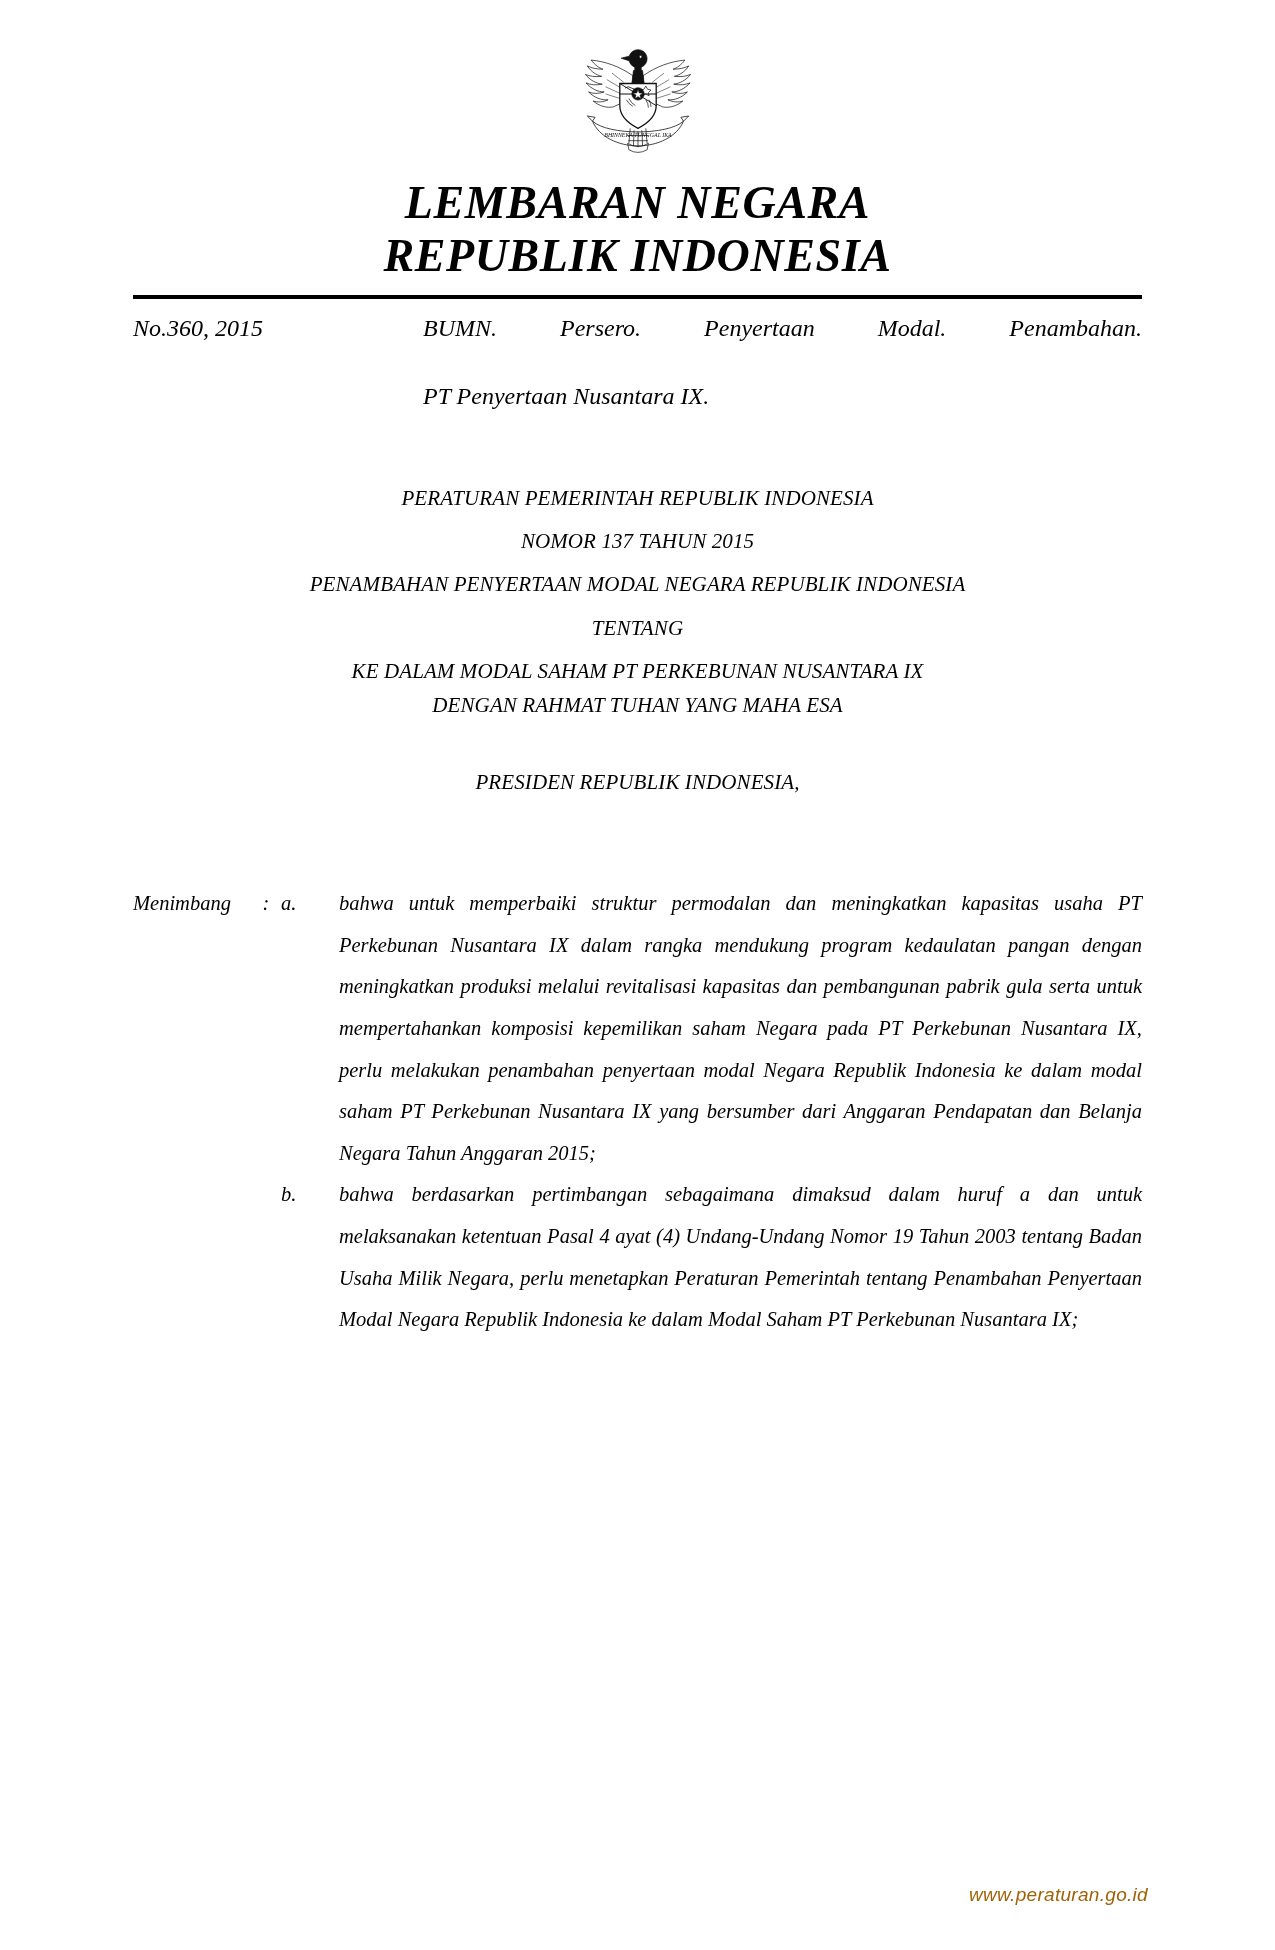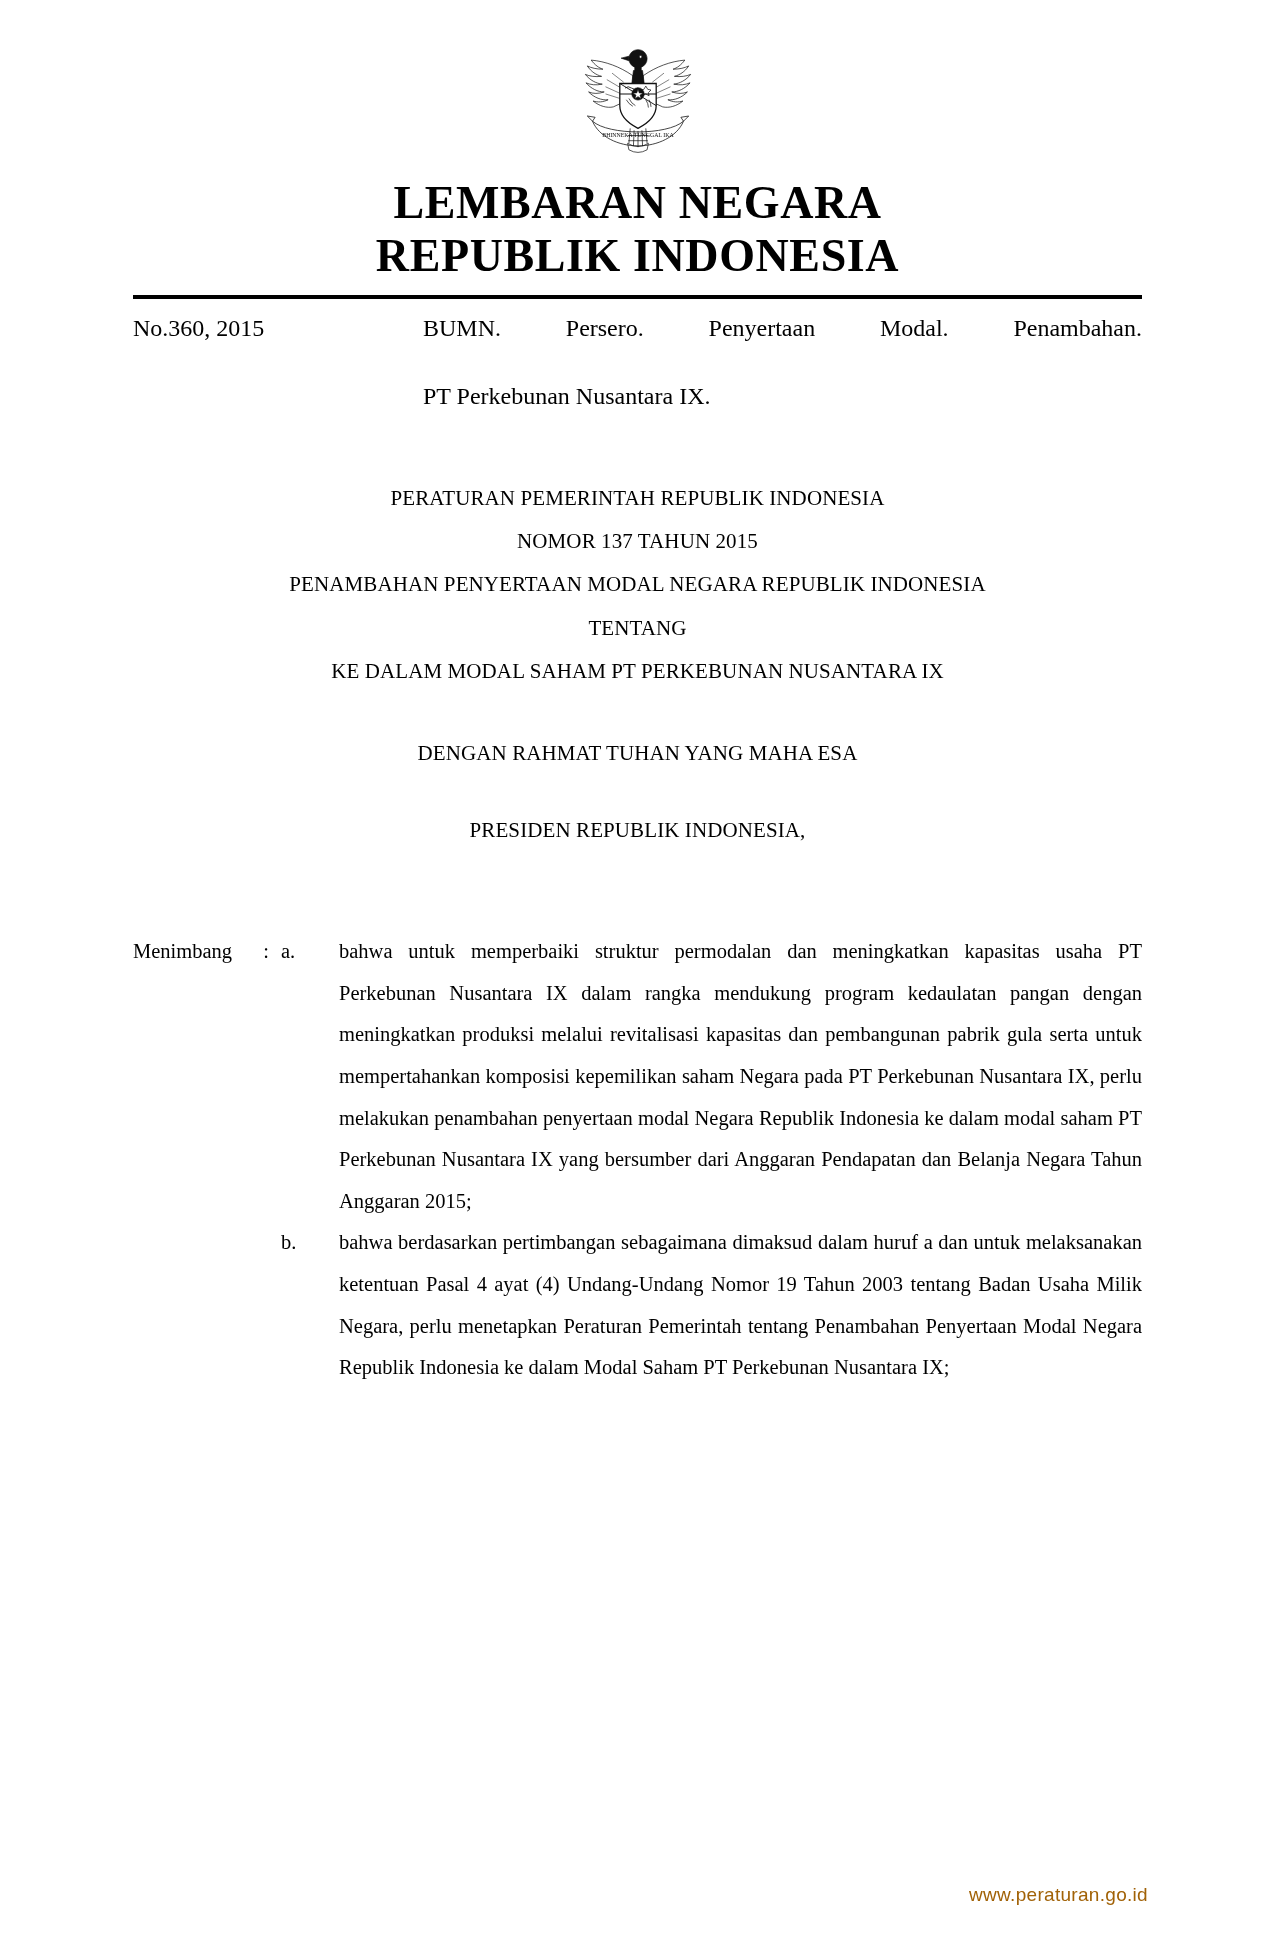--- a/index.html
+++ b/index.html
@@ -13,20 +13,21 @@
     position: relative;
     font-family: "Liberation Serif", "DejaVu Serif", serif;
     color: #000000;
     overflow: hidden;
   }
 
   .page {
     position: absolute;
     inset: 0;
     padding: 0;
+    font-style: italic;
   }
 
   
   .emblem-wrap {
     width: 100%;
     display: flex;
     justify-content: center;
     padding-top: 38px;
   }
   .emblem {
@@ -91,21 +92,20 @@
     line-height: 2.06;
     letter-spacing: 0.1px;
   }
   .titleblock .t {
     display: block;
   }
 
   .invocation {
     text-align: center;
     font-size: 21px;
-    margin-top: 48px;
     letter-spacing: 0.1px;
   }
   .president {
     text-align: center;
     font-size: 21px;
     margin-top: 52px;
     letter-spacing: 0.1px;
   }
 
   
@@ -216,21 +216,21 @@
     <span class="line1">LEMBARAN NEGARA</span>
     <span class="line2">REPUBLIK INDONESIA</span>
   </div>
 
   <div class="rule"></div>
 
   <div class="numrow">
     <div class="no">No.360, 2015</div>
     <div class="subject">
       <span class="s-line just">BUMN. Persero. Penyertaan Modal. Penambahan.</span>
-      <span class="s-line">PT Perkebunan Nusantara IX.</span>
+      <span class="s-line">PT Penyertaan Nusantara IX.</span>
     </div>
   </div>
 
   <div class="titleblock">
     <span class="t">PERATURAN PEMERINTAH REPUBLIK INDONESIA</span>
     <span class="t">NOMOR 137 TAHUN 2015</span>
     <span class="t">PENAMBAHAN PENYERTAAN MODAL NEGARA REPUBLIK INDONESIA</span>
     <span class="t">TENTANG</span>
     <span class="t">KE DALAM MODAL SAHAM PT PERKEBUNAN NUSANTARA IX</span>
   </div>

